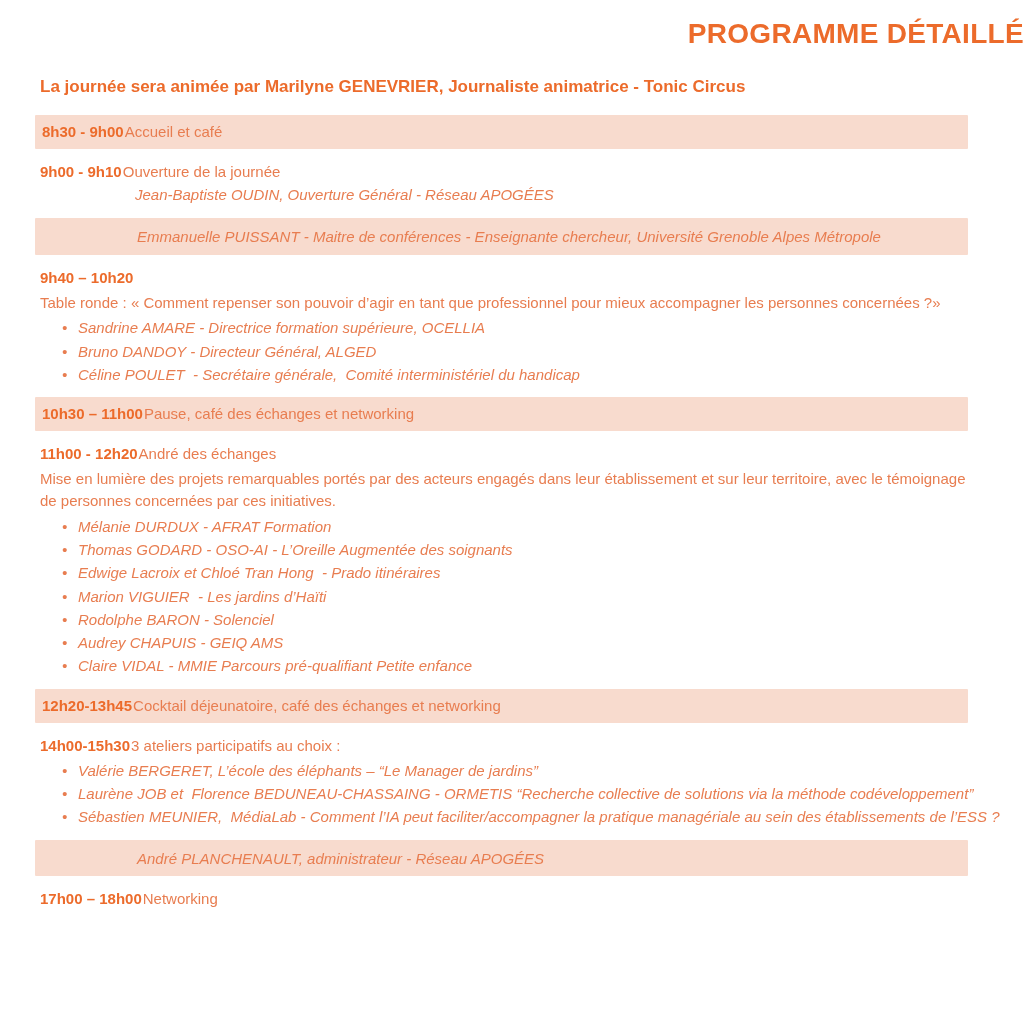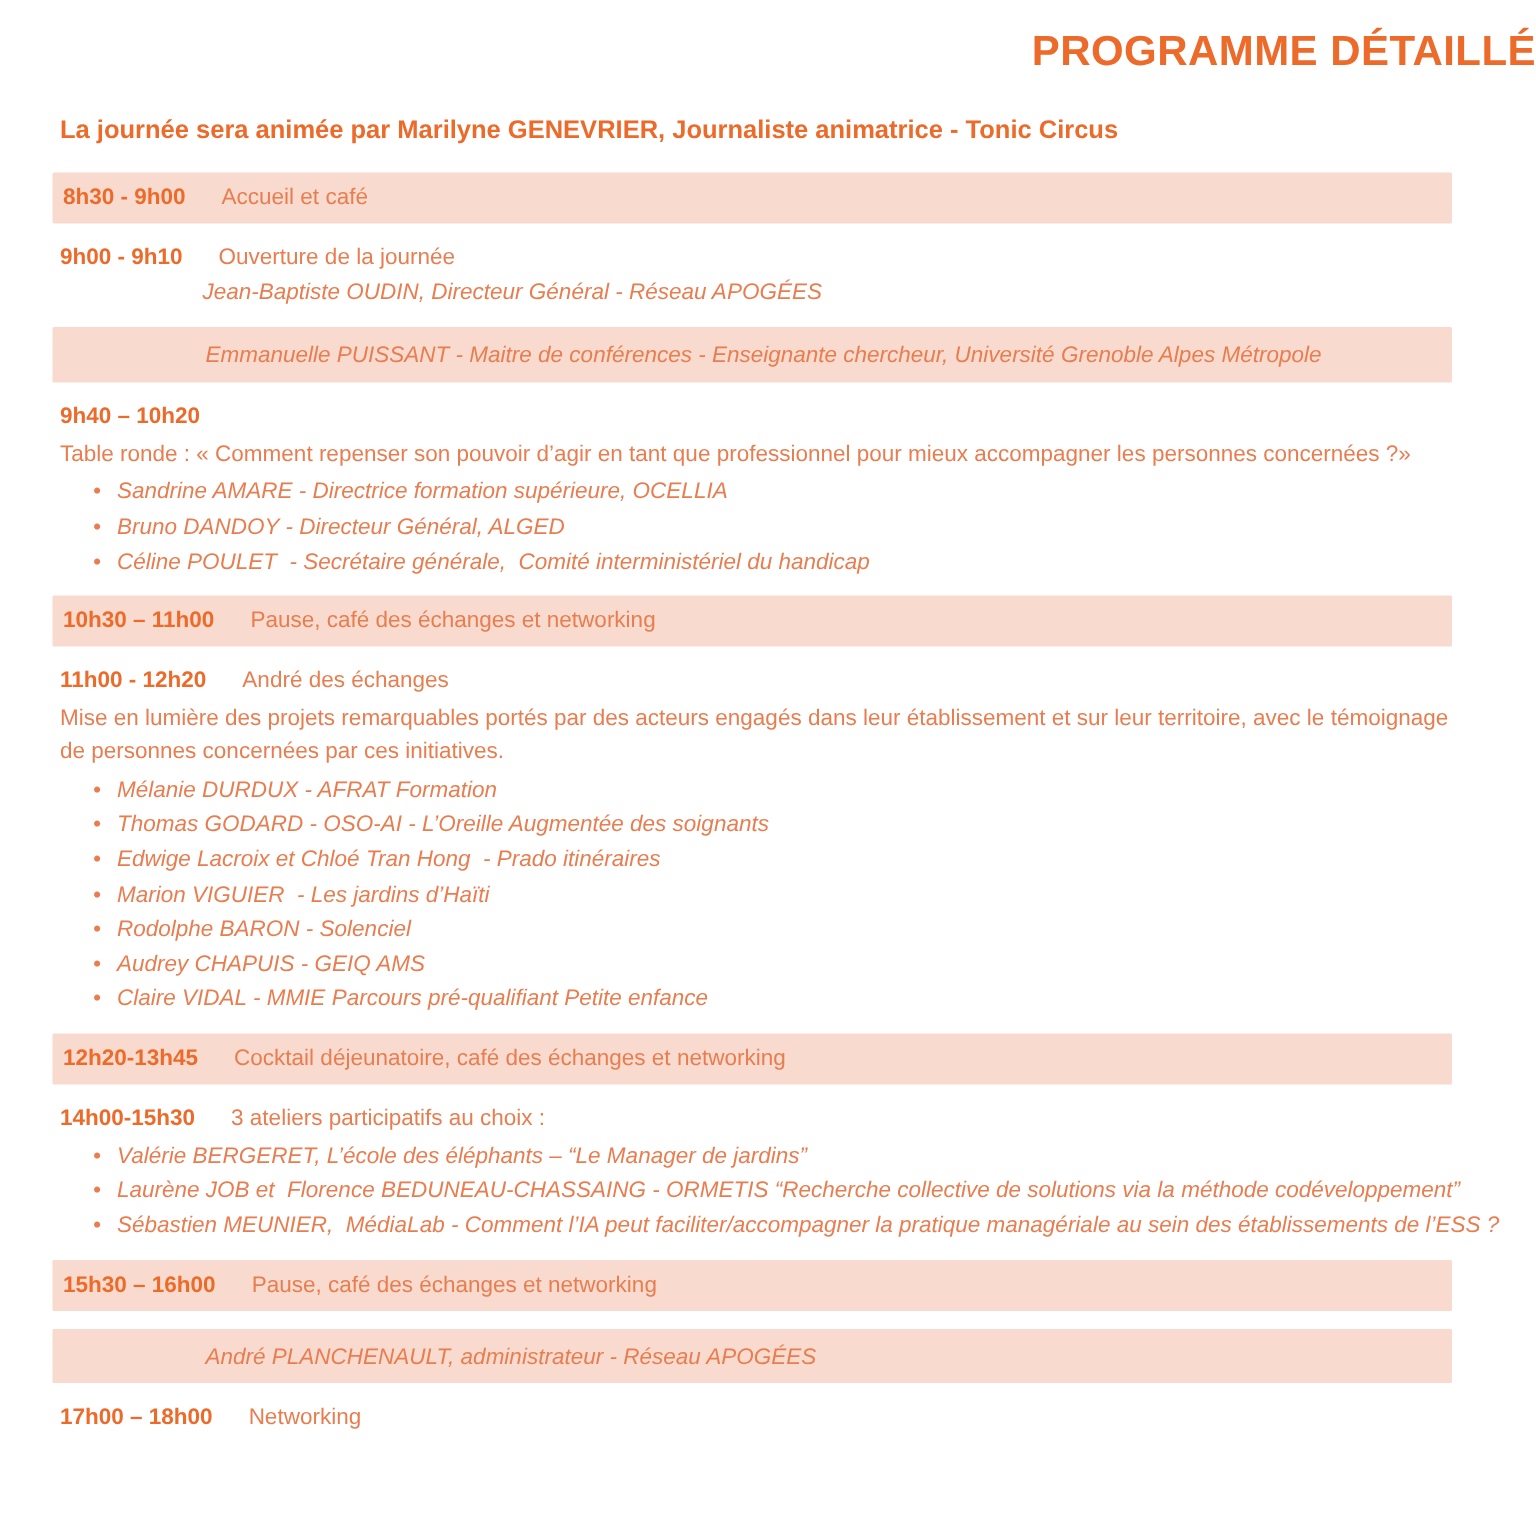--- a/index.html
+++ b/index.html
@@ -48,21 +48,21 @@
   }
   .row-main {
     line-height: 1.4;
     white-space: pre-wrap;
   }
   .time {
     font-weight: bold;
     color: var(--accent-strong, #ed6e28);
   }
   .title-text {
-    margin-left: 24px;
+    margin-left: 1px;
   }
   .speaker {
     padding-left: 95px;
     margin-top: 2px;
     font-style: italic;
     line-height: 1.45;
   }
   .desc {
     margin-top: 4px;
     line-height: 1.45;
@@ -94,21 +94,21 @@
   <h1 class="page-title">PROGRAMME DÉTAILLÉ</h1>
   <p class="page-subtitle">La journée sera animée par Marilyne GENEVRIER, Journaliste animatrice - Tonic Circus</p>
   <div class="schedule">
   <section class="row highlight">
     <div class="row-main"><span class="time">8h30 - 9h00</span><span class="title-text">Accueil et café</span></div>
 
   </section>
 
   <section class="row">
     <div class="row-main"><span class="time">9h00 - 9h10</span><span class="title-text">Ouverture de la journée</span></div>
-    <div class="speaker">Jean-Baptiste OUDIN, Directeur Général - Réseau APOGÉES</div>
+    <div class="speaker">Jean-Baptiste OUDIN, Ouverture Général - Réseau APOGÉES</div>
 
   </section>
 
   <section class="row highlight">
     <div class="speaker">Emmanuelle PUISSANT - Maitre de conférences - Enseignante chercheur, Université Grenoble Alpes Métropole</div>
 
   </section>
 
   <section class="row">
     <div class="row-main"><span class="time">9h40 – 10h20</span></div>
@@ -149,24 +149,20 @@
   <section class="row">
     <div class="row-main"><span class="time">14h00-15h30</span><span class="title-text">3 ateliers participatifs au choix :</span></div>
 
     <ul class="bullets">
           <li>Valérie BERGERET, L’école des éléphants – “Le Manager de jardins”</li>
           <li>Laurène JOB et  Florence BEDUNEAU-CHASSAING - ORMETIS “Recherche collective de solutions via la méthode codéveloppement”</li>
           <li>Sébastien MEUNIER,  MédiaLab - Comment l’IA peut faciliter/accompagner la pratique managériale au sein des établissements de l’ESS ?</li>
         </ul>
   </section>
 
-  <section class="row highlight">
-    <div class="row-main"><span class="time">15h30 – 16h00</span><span class="title-text">Pause, café des échanges et networking</span></div>
-
-  </section>
 
 
   <section class="row highlight">
     <div class="speaker">André PLANCHENAULT, administrateur - Réseau APOGÉES</div>
 
   </section>
 
   <section class="row">
     <div class="row-main"><span class="time">17h00 – 18h00</span><span class="title-text">Networking</span></div>
 

